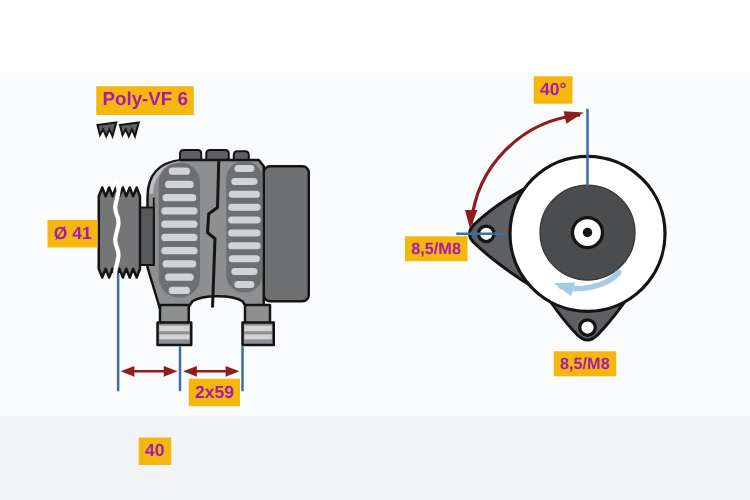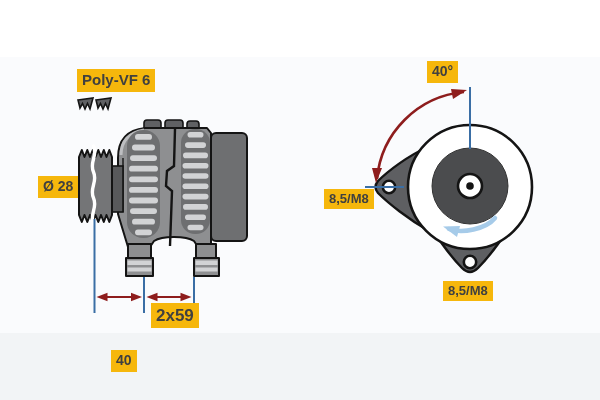--- a/index.html
+++ b/index.html
@@ -10,29 +10,29 @@
   }
   .band { position:absolute; left:0; width:600px; }
   .band-top    { top:0;   height:57px;  background:var(--background-top,#fff); }
   .band-mid    { top:57px; height:276px; background:var(--background-mid,#fafbfd); }
   .band-bottom { top:333px; height:67px; background:var(--background-bottom,#f2f4f6); }
   svg { position:absolute; left:0; top:0; }
 
   .lbl {
     position:absolute; white-space:nowrap;
     background:var(--label-yellow,#f6b70c);
-    color:#404040; font-weight:bold; line-height:1.25;
+    color:#a21caf; font-weight:bold; line-height:1.25;
     padding:2px 5px;
   }
   .lbl-term   { background:var(--label-blue,#a9ccea); }
   .lbl-poly   { left:77px;  top:69px;  font-size:15px; }
   .lbl-term   { left:157px; top:97px;  font-size:13px; }
   .lbl-dia    { left:38px;  top:176px; font-size:14px; }
   .lbl-40     { left:111px; top:303px; font-size:14px;margin-top:47px; }
-  .lbl-2x59   { left:151px; top:303px; font-size:17px; }
+  .lbl-2x59   { left:151px; top:303px; font-size:14px; }
   .lbl-90     { left:427px; top:61px;  font-size:14px; }
   .lbl-m8l    { left:324px; top:189px; font-size:13px; }
   .lbl-m8b    { left:443px; top:281px; font-size:13px; }
 
   
   .body   { fill:var(--body-gray,#8e8f91); stroke:var(--outline-black,#141414); stroke-width:2; stroke-linejoin:round; }
   .rear   { fill:var(--body-dark-gray,#6e6f71); stroke:var(--outline-black,#141414); stroke-width:2; }
   .slotback { fill:var(--body-dark-gray,#6e6f71); }
   .slot   { fill:var(--vent-slot-gray,#d2d3d5); }
   .stripe { fill:var(--vent-slot-gray,#d2d3d5); }
@@ -167,19 +167,19 @@
       </g>
 
       <g>
         <path class="bluearrow" d="M495,218 C486,229 462,234 449,229"></path>
         <polygon class="bluearrowf" points="443,226.5 457,237 460,226"></polygon>
       </g>
     </g>
   </svg>
 
   <div class="lbl lbl-poly">Poly-VF 6</div>
-  <div class="lbl lbl-dia">Ø 28</div>
+  <div class="lbl lbl-dia">Ø 41</div>
   <div class="lbl lbl-40">40</div>
   <div class="lbl lbl-2x59">2x59</div>
   <div class="lbl lbl-90">40°</div>
   <div class="lbl lbl-m8l">8,5/M8</div>
   <div class="lbl lbl-m8b">8,5/M8</div>
 </div>
 
 </body></html>

